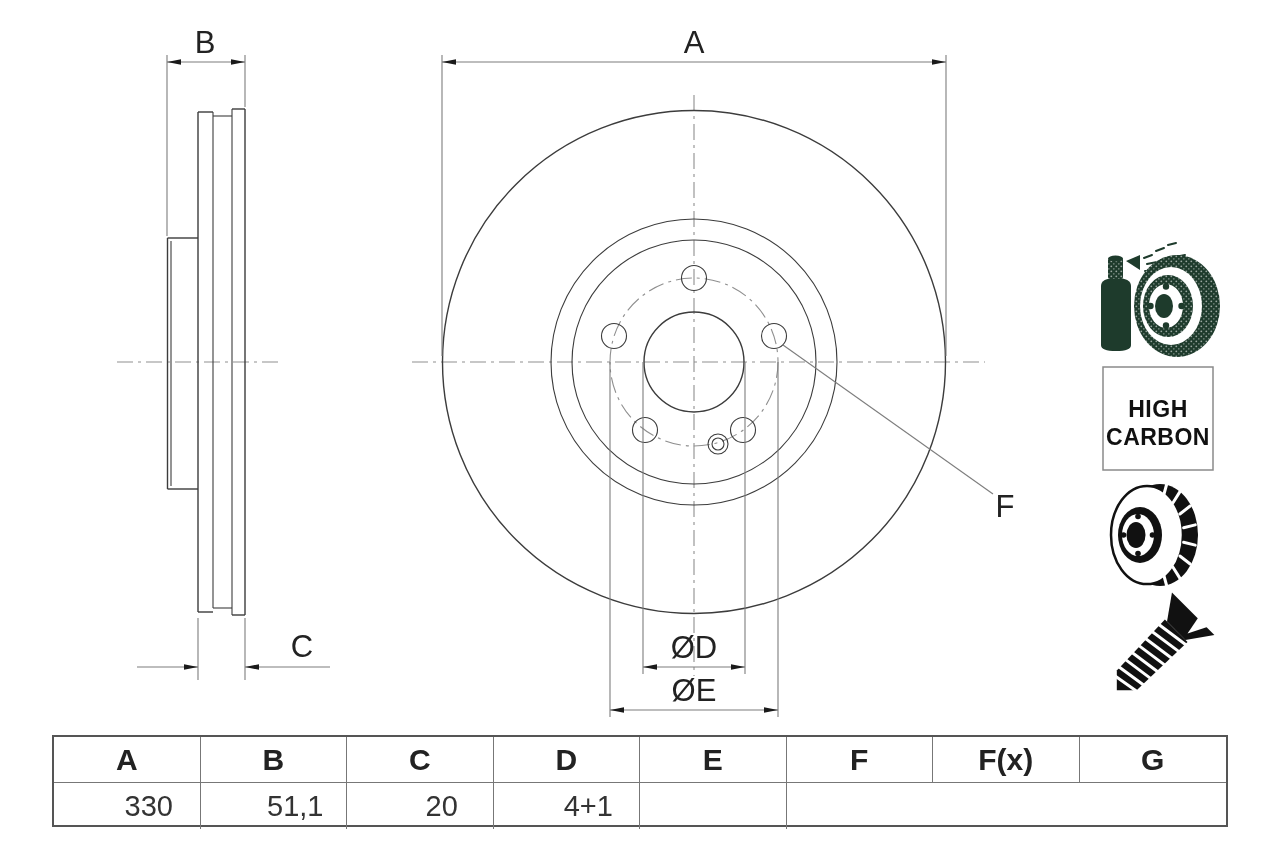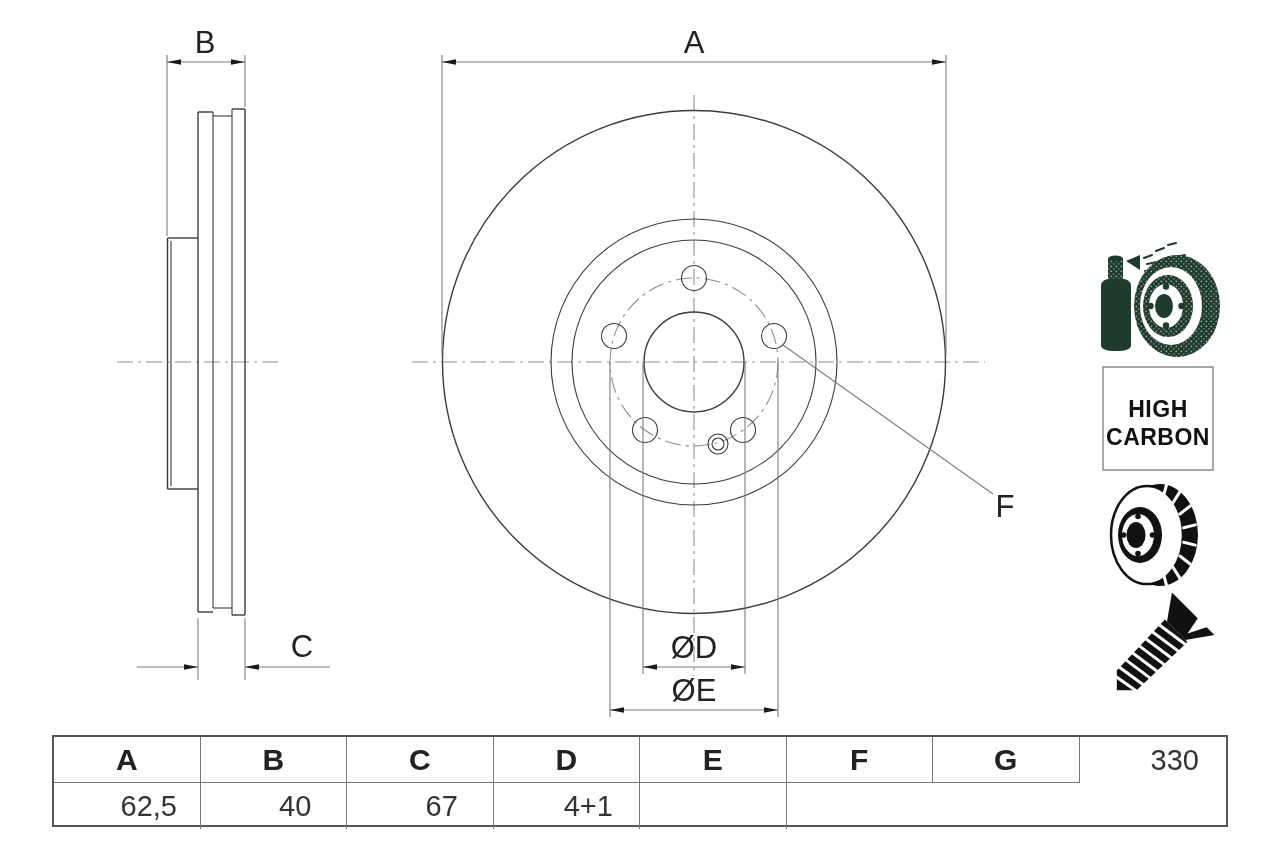--- a/index.html
+++ b/index.html
@@ -216,22 +216,22 @@
   </svg>
 
   
   <div class="spec-table">
     <div class="spec-cell hdr">A</div>
     <div class="spec-cell hdr">B</div>
     <div class="spec-cell hdr">C</div>
     <div class="spec-cell hdr">D</div>
     <div class="spec-cell hdr">E</div>
     <div class="spec-cell hdr">F</div>
+    <div class="spec-cell hdr">F(x)</div>
     <div class="spec-cell hdr">G</div>
     <div class="spec-cell val">330</div>
-    <div class="spec-cell val">62,5</div>
-    <div class="spec-cell val">40</div>
-    <div class="spec-cell val">67</div>
+    <div class="spec-cell val">51,1</div>
+    <div class="spec-cell val">20</div>
     <div class="spec-cell val">4+1</div>
     <div class="spec-cell val"></div>
   </div>
 
 </div>
 
 </body></html>

